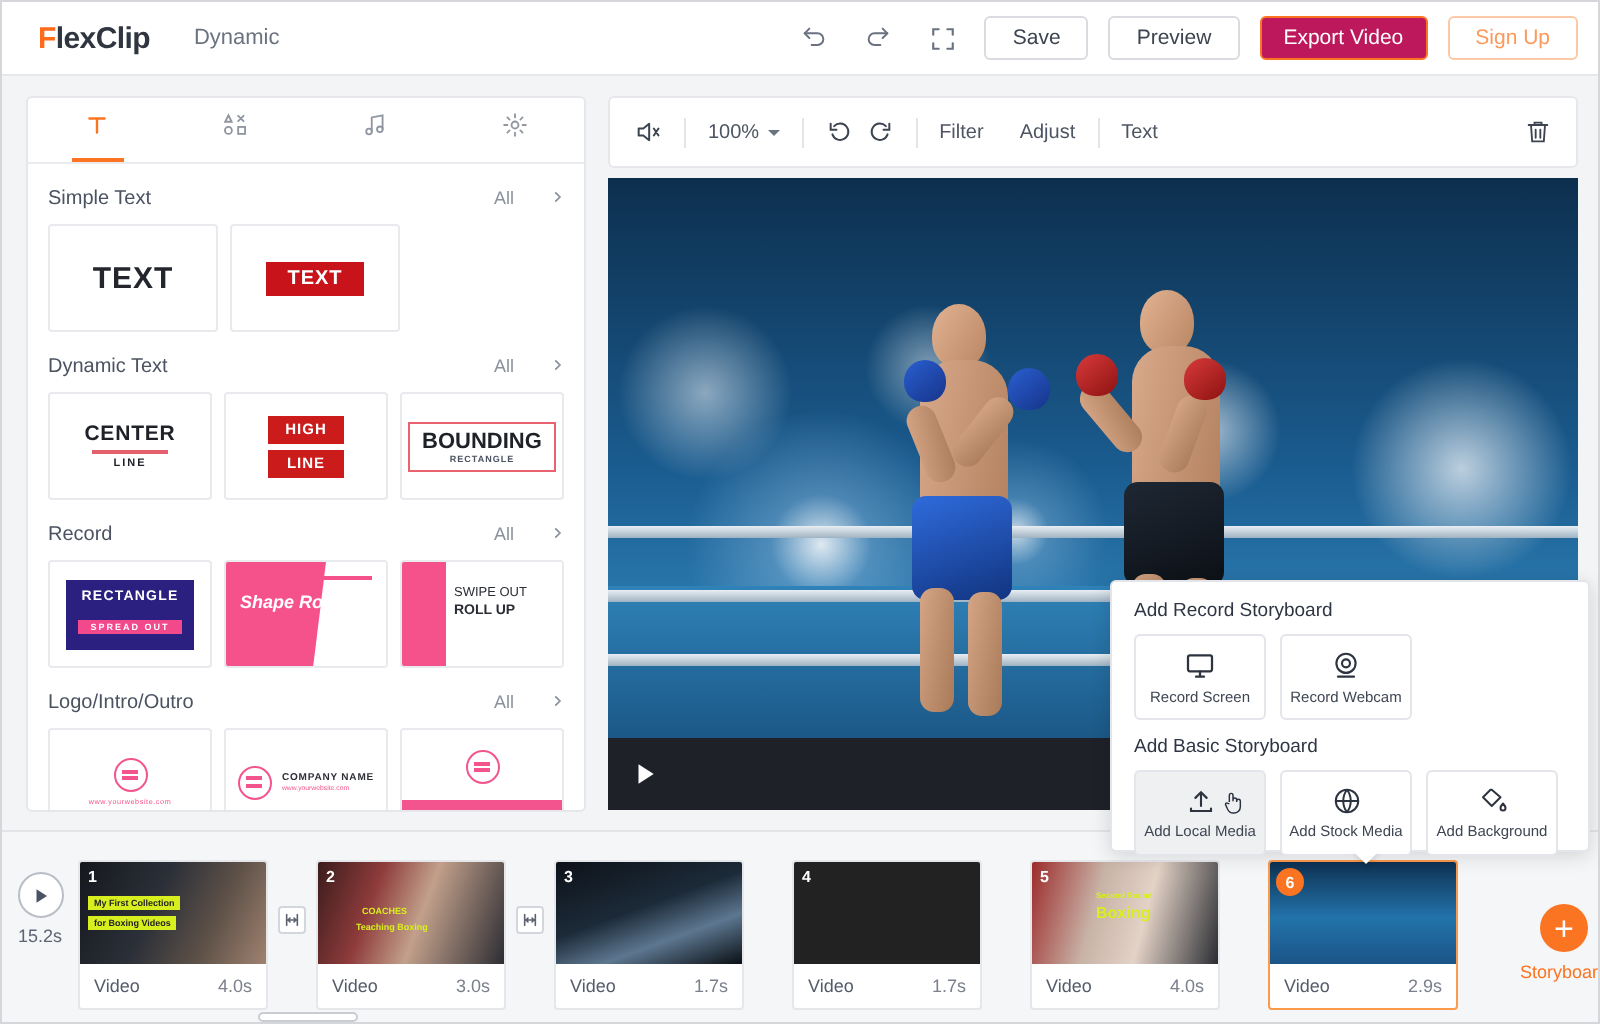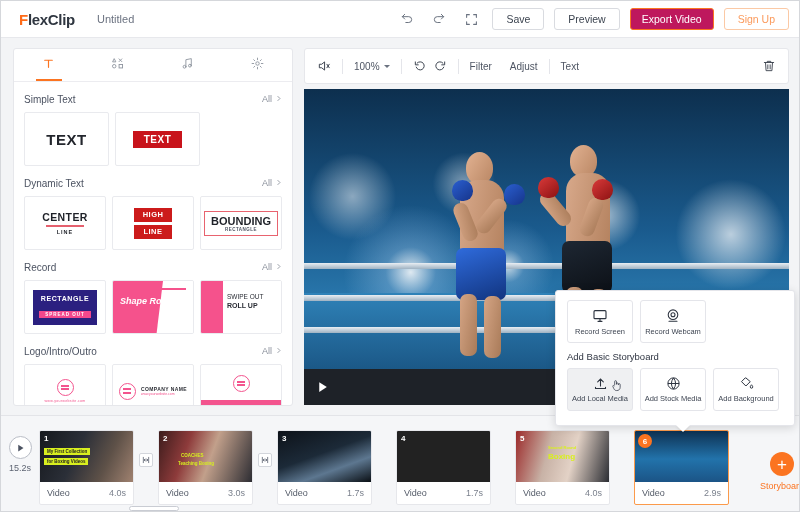--- a/index.html
+++ b/index.html
@@ -89,21 +89,21 @@
   }
   .lp-body { flex: 1; overflow: hidden; padding: 0 10px; }
 
   .sec-head {
     display: flex; align-items: center;
     height: 26px; margin-top: 4px;
   }
   .sec-title { font-size: 10px; color: #4b5261; }
   .sec-all {
     margin-left: auto; font-size: 9px; color: #8b919c;
-    display: flex; align-items: center; gap: 3px; cursor: pointer;
+    display: flex; align-items: center; gap: 18px; cursor: pointer;
   }
   .thumb-row { display: flex; gap: 6px; }
   .thumb {
     width: 85px; height: 54px;
     background: #fff; border: 1px solid #e9eaee; border-radius: 2px;
     display: flex; align-items: center; justify-content: center;
     overflow: hidden; position: relative; cursor: pointer;
   }
 
   
@@ -366,21 +366,21 @@
 </head>
 <body>
 
 <div id="app">
 
   <div class="header">
     <div class="logo">
       <span class="f">F</span>
         <span>lexClip</span>
     </div>
-    <div class="doc-title">Untitled</div>
+    <div class="doc-title">Dynamic</div>
 
     <div class="hdr-right">
       <div class="icon-btn">
         <svg width="14" height="14" viewBox="0 0 24 24" fill="none" stroke="currentColor" stroke-width="1.7" stroke-linecap="round" stroke-linejoin="round">
             <path d="M4 8h11a5 5 0 0 1 0 10h-5"></path>
             <polyline points="8 4 4 8 8 12"></polyline>
           </svg>
       </div>
       <div class="icon-btn">
         <svg width="14" height="14" viewBox="0 0 24 24" fill="none" stroke="currentColor" stroke-width="1.7" stroke-linecap="round" stroke-linejoin="round">
@@ -672,20 +672,21 @@
           <svg width="12" height="12" viewBox="0 0 24 24" fill="none" stroke="currentColor" stroke-width="1.8" stroke-linecap="round">
               <path d="M12 16V4M7 9l5-5 5 5"></path>
               <path d="M4 17v3h16v-3"></path>
             </svg>
         </div>
       </div>
     </div>
   </div>
 
   <div class="sb-popup">
+    <div class="sb-title">Add Record Storyboard</div>
     <div class="sb-row">
       <div class="sb-card">
         <span class="sb-card-icon">
           <svg width="16" height="16" viewBox="0 0 24 24" fill="none" stroke="currentColor" stroke-width="1.7" stroke-linecap="round">
               <rect x="3" y="4" width="18" height="12" rx="1.5"></rect>
               <path d="M9 20h6M12 16v4"></path>
             </svg>
         </span>
         <span class="sb-card-label">Record Screen</span>
       </div>

